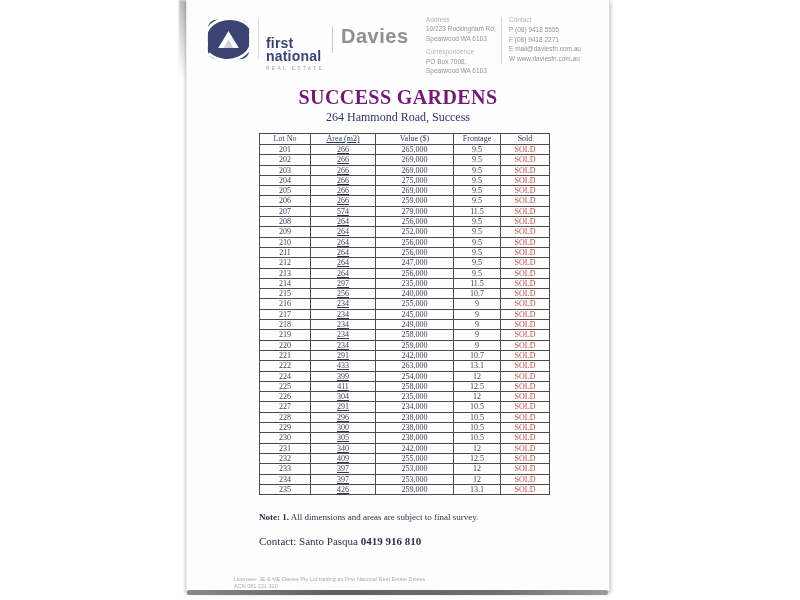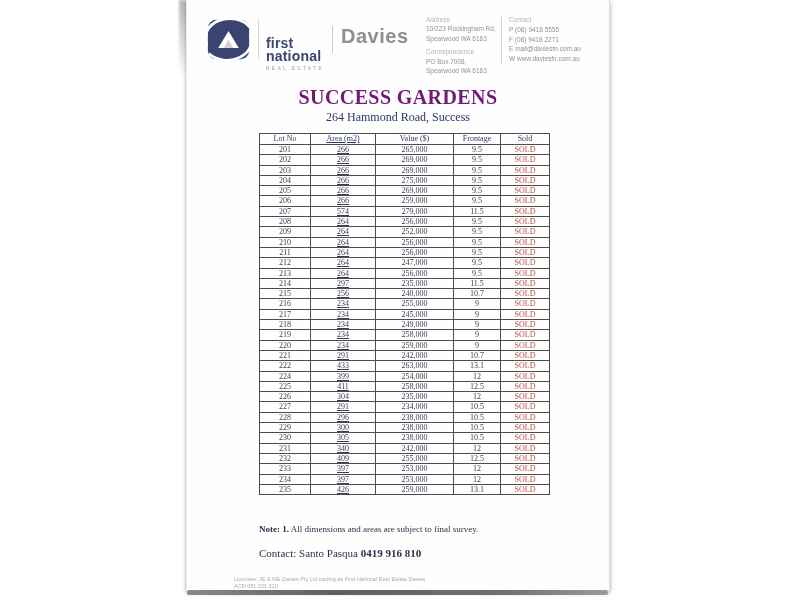--- a/index.html
+++ b/index.html
@@ -55,21 +55,21 @@
   }
   .lot-table th,.lot-table td{
     border:1px solid #4c4c4c;padding:0;height:9.3px;line-height:9.3px;
     text-align:center;font-weight:normal;overflow:hidden;white-space:nowrap;
   }
   .lot-table th{color:#2e3a66;height:10px;line-height:10px;}
   .col-lot{width:50px;}.col-area{width:64px;text-decoration:underline;}.col-value{width:77px;}
   .col-front{width:46px;}.col-sold{width:48px;}
   .sold-cell{color:#bf4a42;}
   
-  .note-line{margin:29px 0 0 72px;font-family:"Liberation Serif",serif;font-size:9px;color:#2f2f4b;}
+  .note-line{margin:17px 0 0 72px;font-family:"Liberation Serif",serif;font-size:9px;color:#2f2f4b;}
   .note-prefix{font-weight:bold;}
   .contact-line{margin:13px 0 0 72px;font-family:"Liberation Serif",serif;font-size:11px;color:#2f2f4b;}
   .contact-phone{font-weight:bold;}
   
   .page-footer{position:absolute;left:47px;top:576px;font-size:5.5px;line-height:1.3;color:#ababab;}
 </style>
 </head>
 <body>
 
 <div class="page-topleft-shade"></div>

